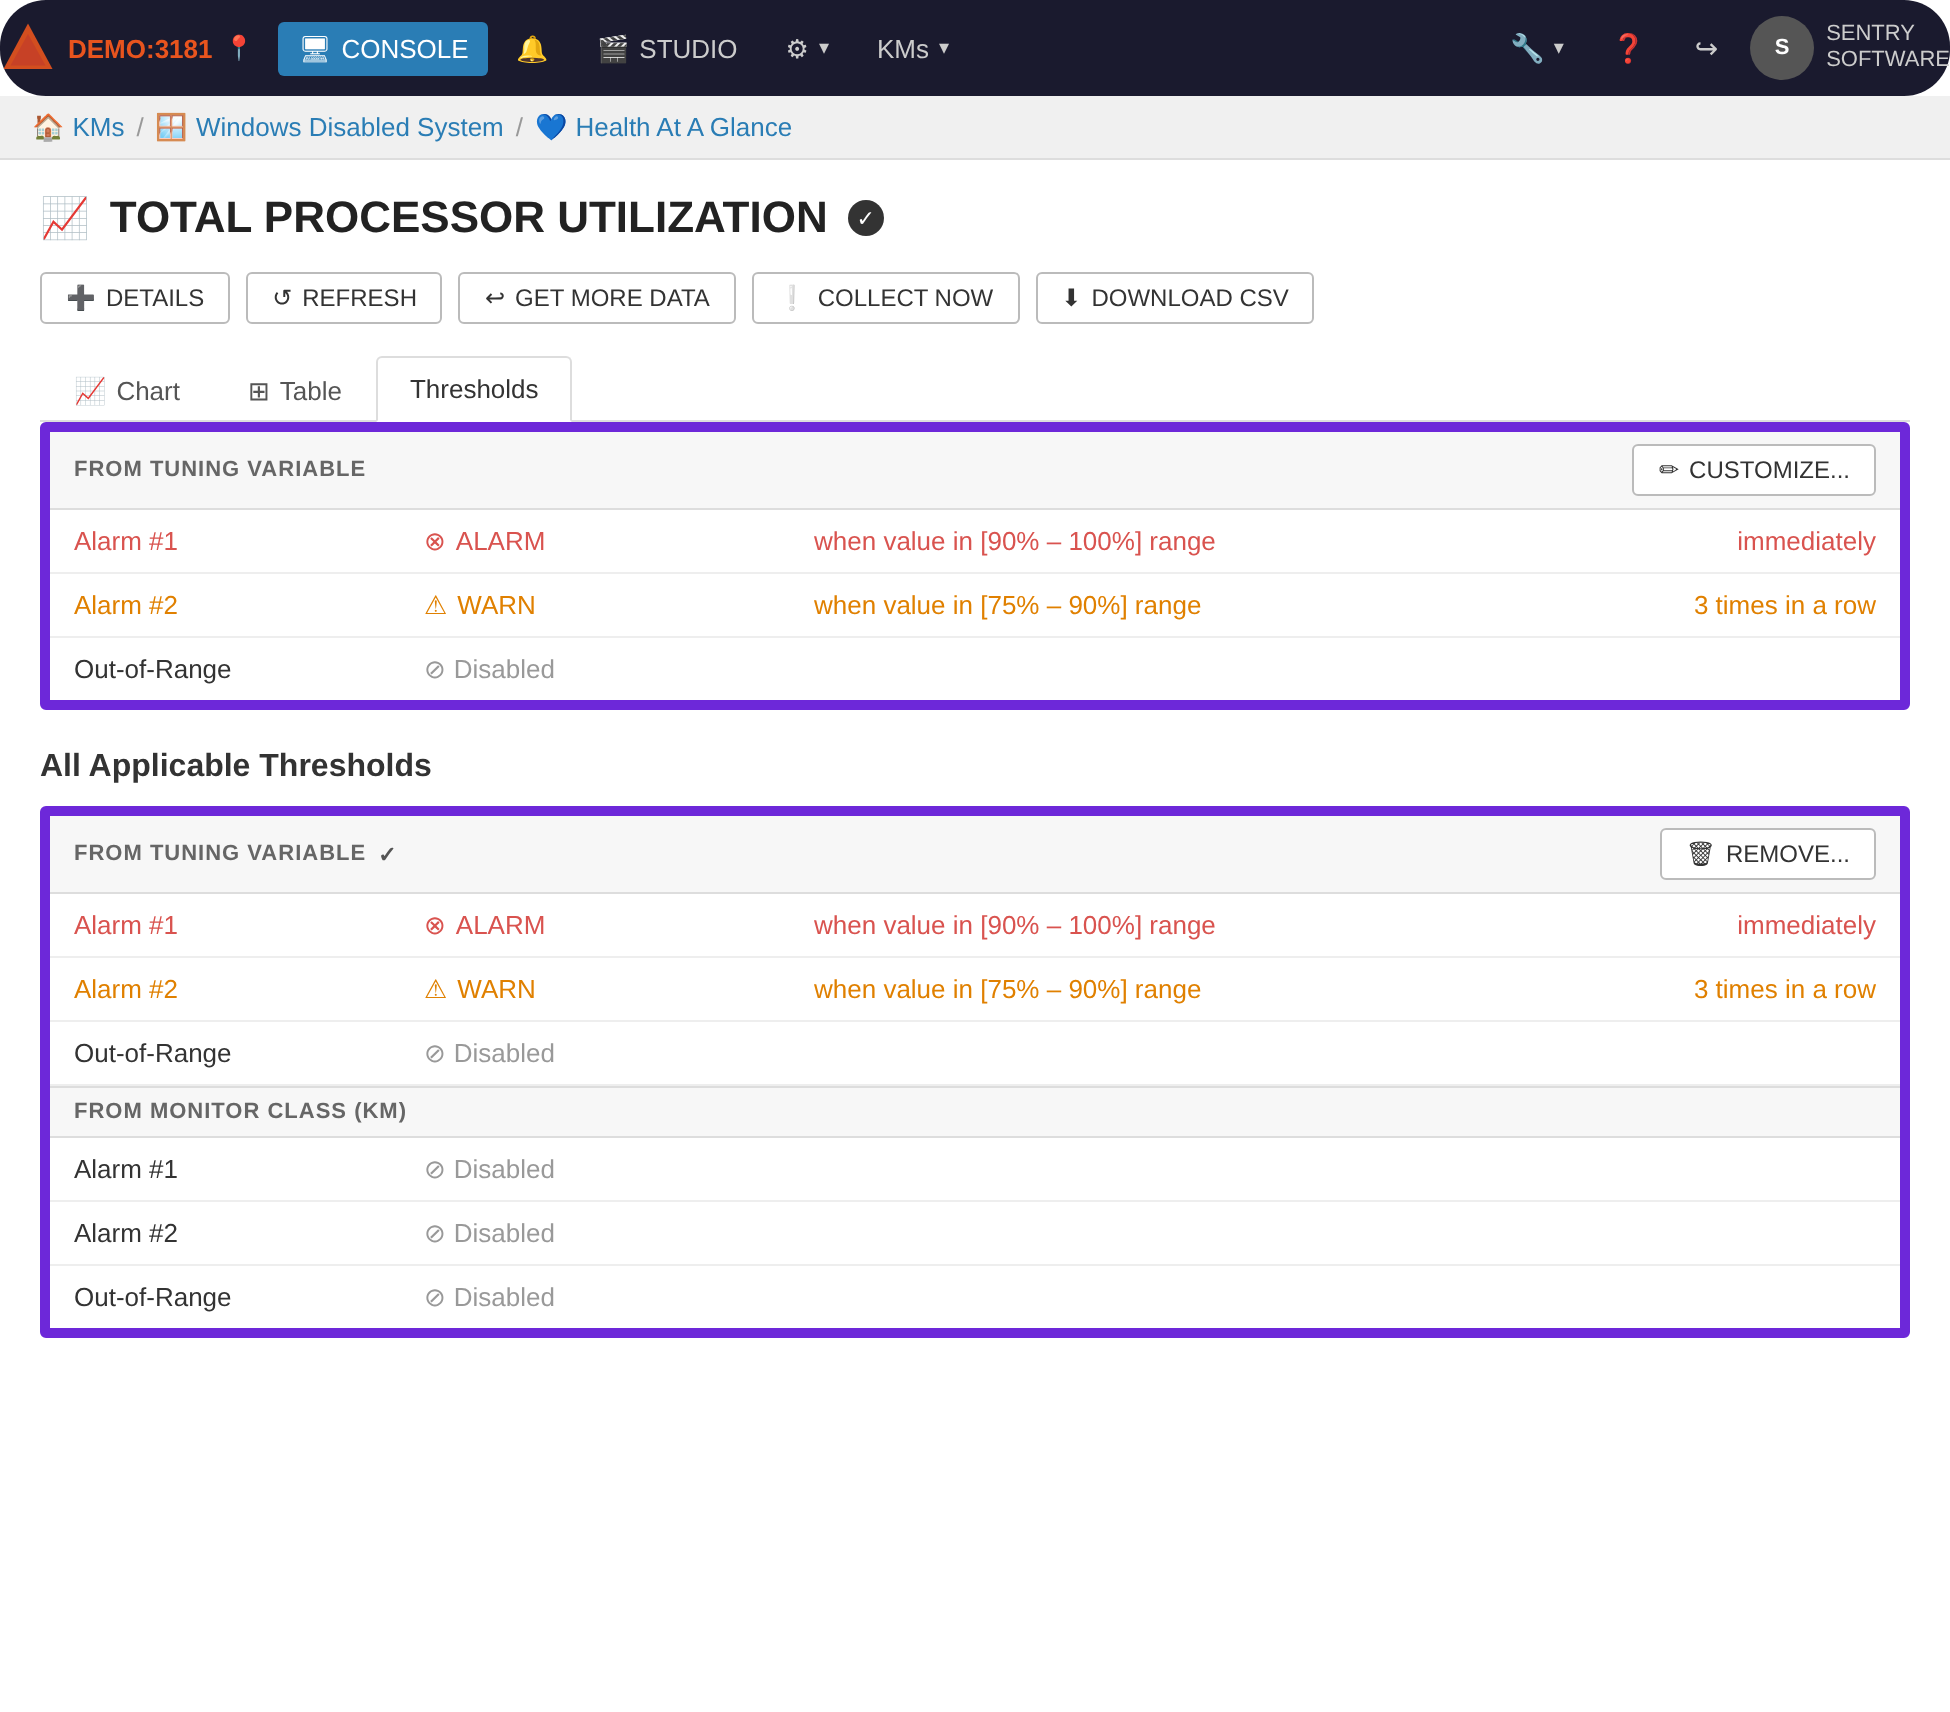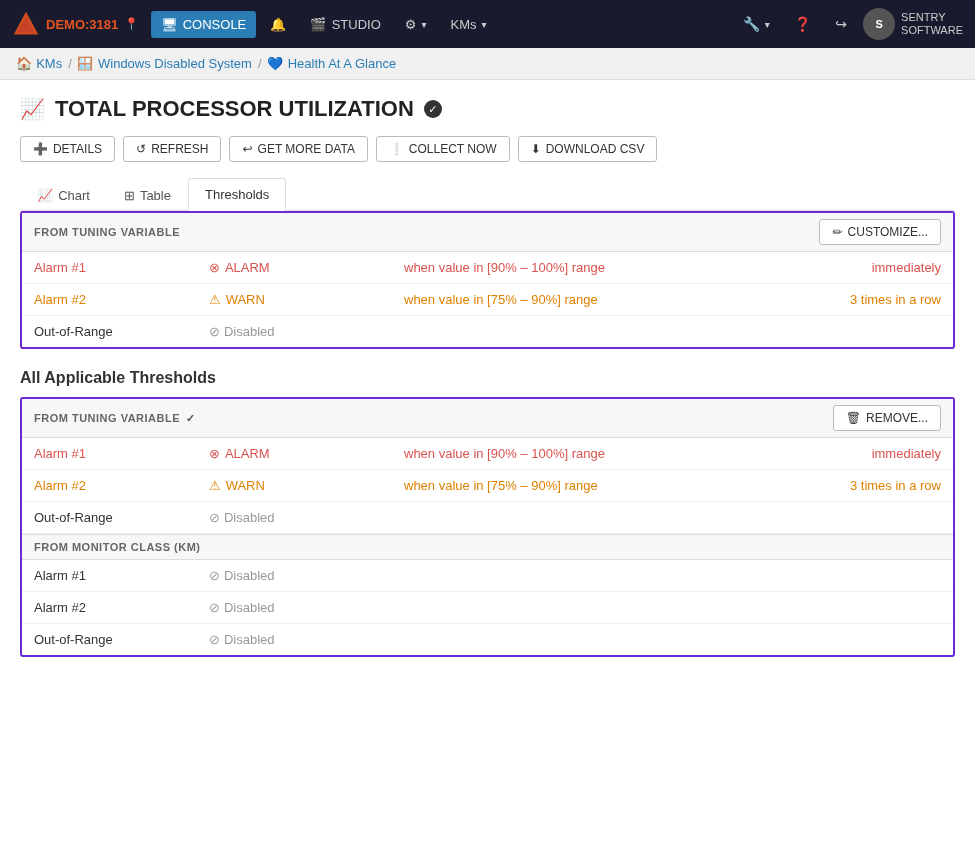--- a/index.html
+++ b/index.html
@@ -4,22 +4,23 @@
   <style>
     * { box-sizing: border-box; margin: 0; padding: 0; }
     body { font-family: Arial, sans-serif; font-size: 13px; color: #333; background: #fff; }
 
     
     .top-nav {
       height: 48px;
       background: #1a1a2e;
       display: flex;
       align-items: center;
-      padding: 0 12px;
+      padding: 0 0;
       gap: 4px;
+      border-radius: 23px;
     }
     .nav-logo {
       display: flex;
       align-items: center;
       color: #e8541e;
       font-weight: bold;
       font-size: 13px;
       margin-right: 8px;
       gap: 6px;
     }
@@ -161,21 +162,21 @@
     
     .section-title {
       font-size: 16px;
       font-weight: bold;
       color: #333;
       margin: 18px 0 10px 0;
     }
 
     
     .threshold-table {
-      border: 2px solid #6d28d9;
+      border: 5px solid #6d28d9;
       border-radius: 3px;
       margin-bottom: 20px;
     }
     .table-header {
       background: #f7f7f7;
       padding: 6px 12px;
       font-size: 11px;
       font-weight: bold;
       color: #666;
       text-transform: uppercase;

